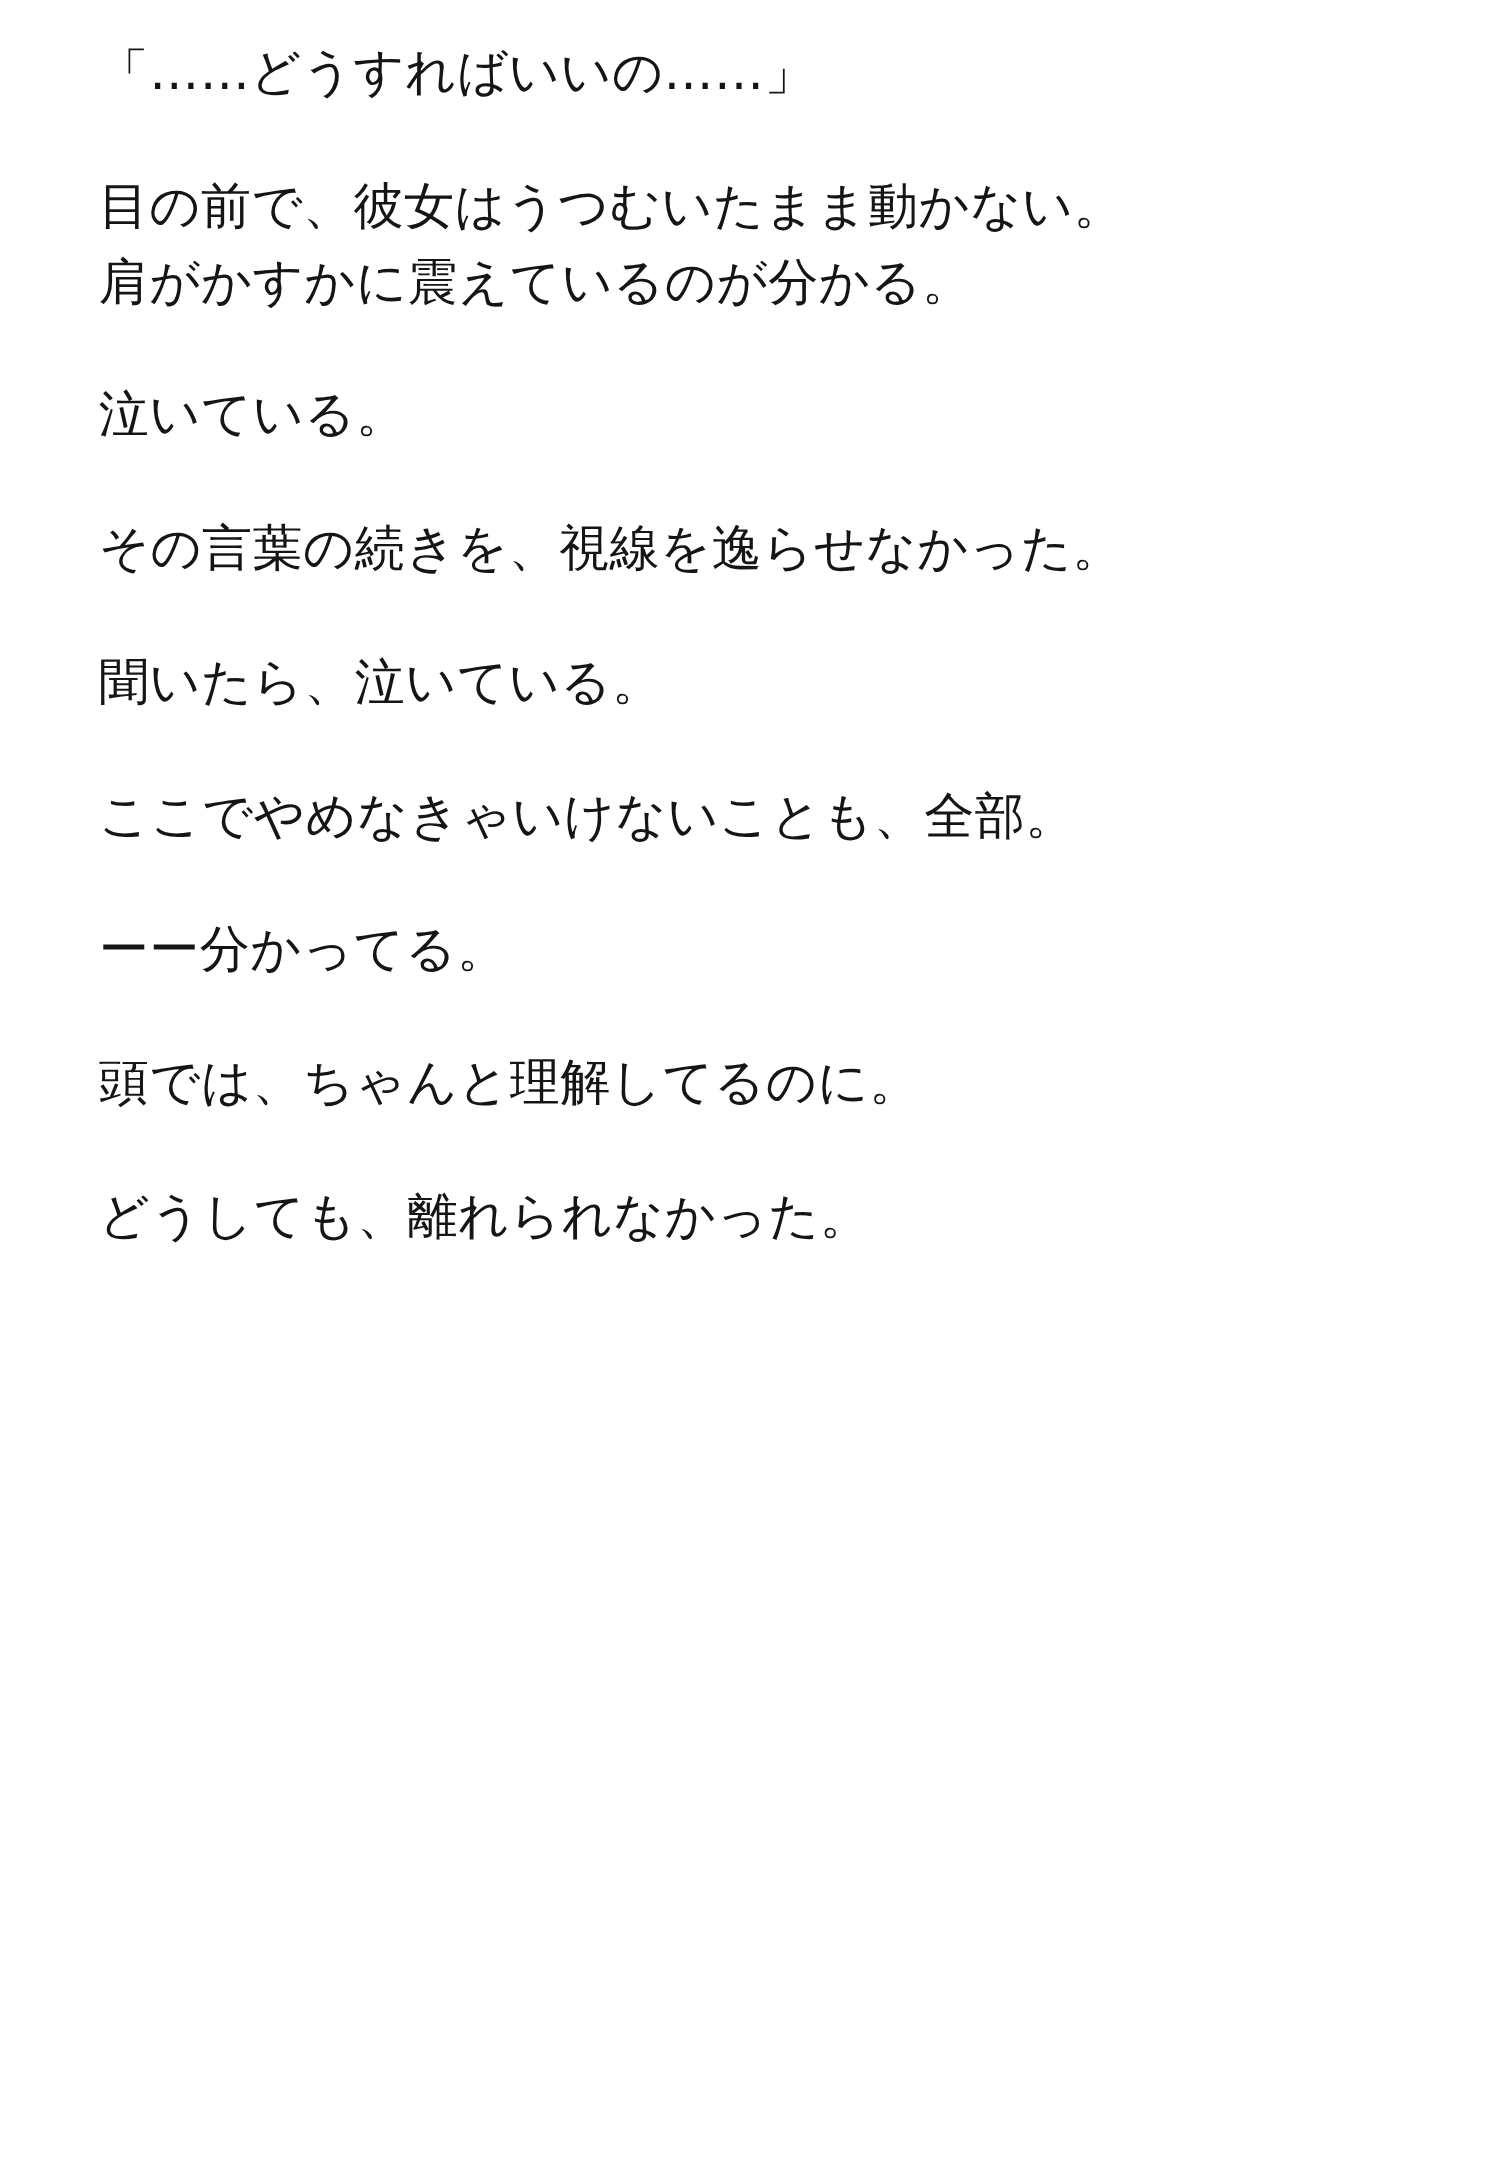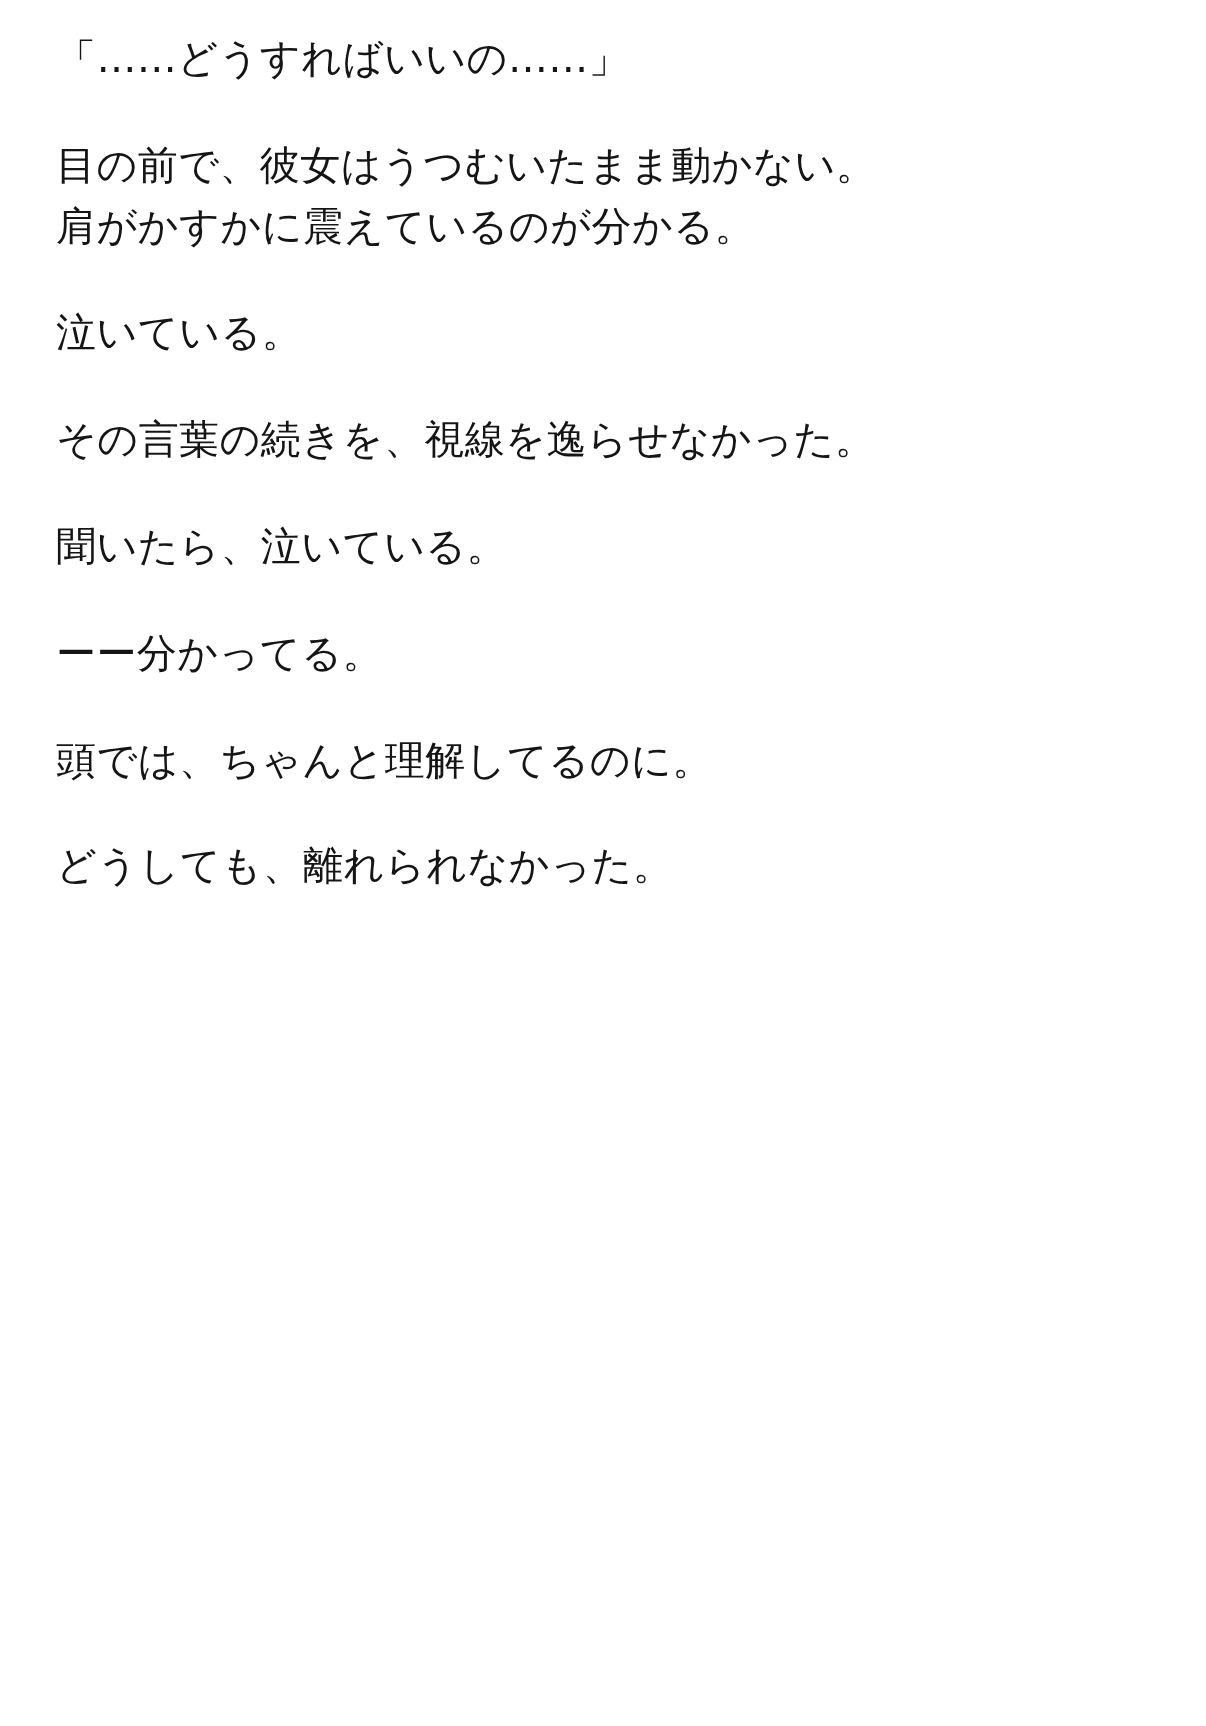--- a/index.html
+++ b/index.html
@@ -11,47 +11,47 @@
     width: 1206px;
     height: 1726px;
     font-family: "DejaVu Sans", "Liberation Sans", sans-serif;
     color: #1a1a1a;
     overflow: hidden;
   }
   .page {
     box-sizing: border-box;
     width: 1206px;
     height: 1726px;
-    padding: 28px 60px 0 56px;
+    padding: 28px 60px 0 79px;
     background: #ffffff;
   }
   .body-text {
     font-size: 40px;
     line-height: 1.52;
     letter-spacing: 0.01em;
     color: #151515;
     font-weight: 400;
   }
   .para {
     margin: 0 0 46px 0;
     white-space: pre-line;
   }
   .para:last-child {
     margin-bottom: 16px;
-    font-family: Liberation Serif, serif;
   }
 </style>
 </head>
 <body>
 
 <div class="page">
   <div class="body-text">
     <p class="para">「……どうすればいいの……」</p>
     <p class="para">目の前で、彼女はうつむいたまま動かない。
 肩がかすかに震えているのが分かる。</p>
     <p class="para">泣いている。</p>
     <p class="para">その言葉の続きを、視線を逸らせなかった。</p>
     <p class="para">聞いたら、泣いている。</p>
+    <p class="para">ここでやめなきゃいけないことも、全部。</p>
     <p class="para">ーー分かってる。</p>
     <p class="para">頭では、ちゃんと理解してるのに。</p>
     <p class="para">どうしても、離れられなかった。</p>
   </div>
 </div>
 
 </body></html>

